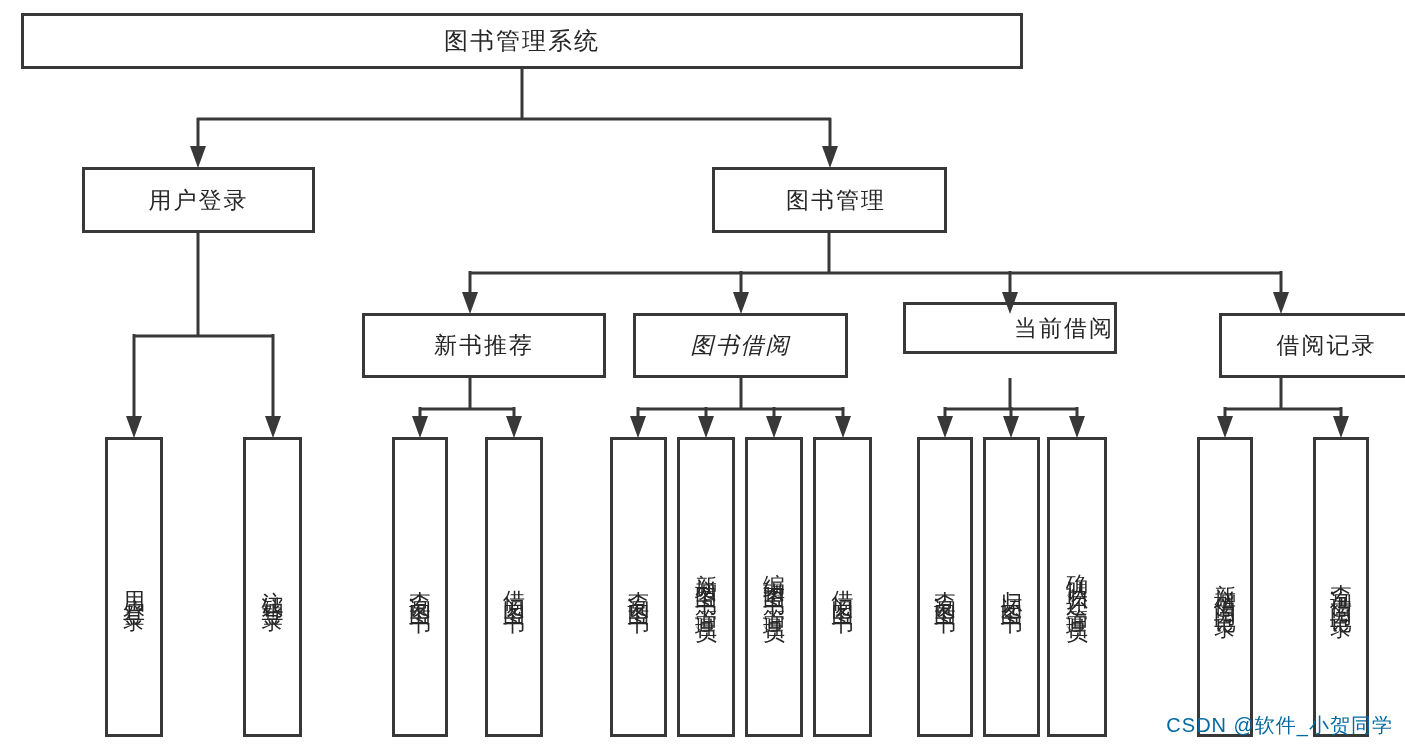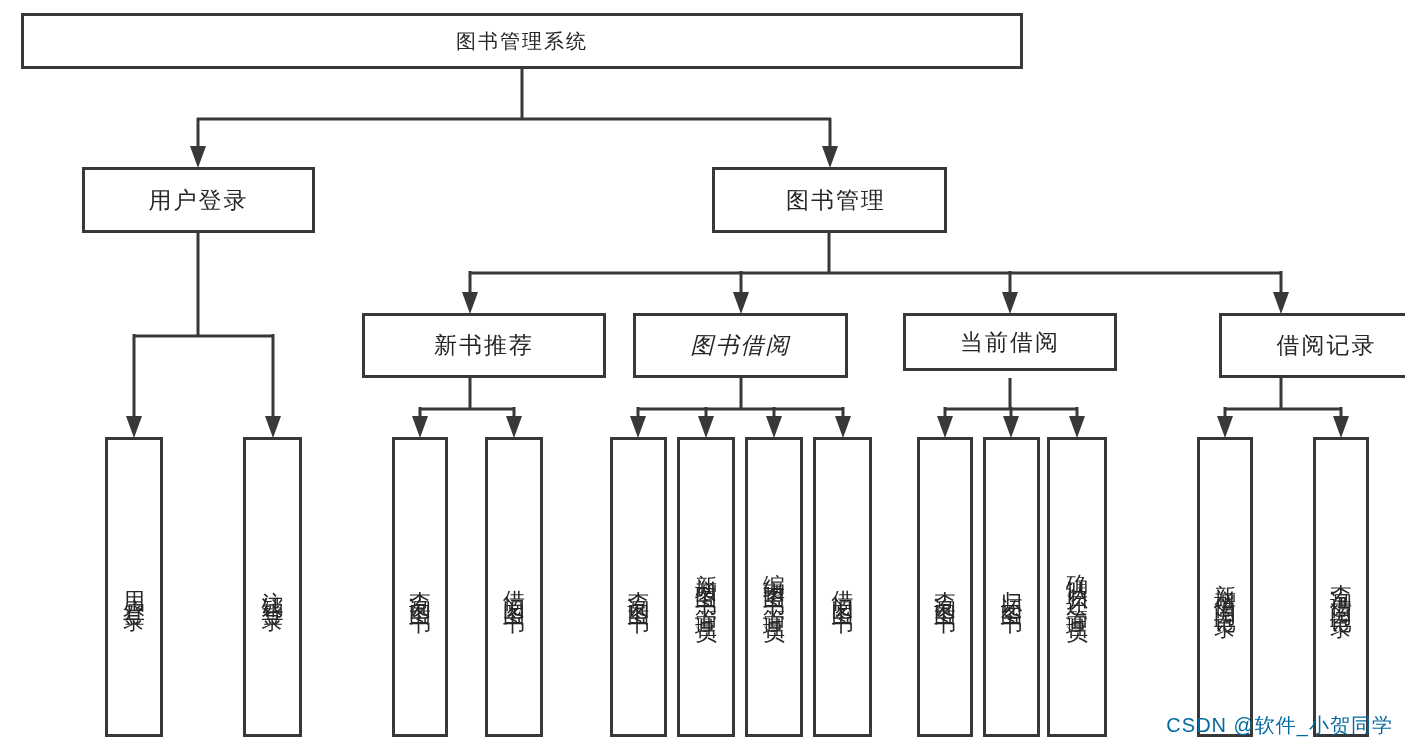--- a/index.html
+++ b/index.html
@@ -20,21 +20,21 @@
     display: flex;
     align-items: center;
     justify-content: center;
   }
   .hlabel {
     font-size: 23px;
     letter-spacing: 2px;
     white-space: nowrap;
   }
   .root-label {
-    font-size: 20px;
+    font-size: 24px;
     letter-spacing: 2px;
   }
   .leaf-label {
     writing-mode: vertical-rl;
     text-orientation: mixed;
     font-size: 22px;
     letter-spacing: 7px;
     line-height: 1;
   }
   #connectors {
@@ -71,21 +71,21 @@
   <div class="node" style="left:712px; top:167px; width:235px; height:66px;padding-left:13px;">
     <span class="hlabel">图书管理</span>
   </div>
 
   <div class="node" style="left:362px; top:313px; width:244px; height:65px;">
     <span class="hlabel">新书推荐</span>
   </div>
   <div class="node" style="left:633px; top:313px; width:215px; height:65px;font-style:italic;">
     <span class="hlabel">图书借阅</span>
   </div>
-  <div class="node" style="left:903px; top:313px; width:214px; height:58px;">
+  <div class="node" style="left:903px; top:302px; width:214px; height:52px;justify-content:flex-end;">
     <span class="hlabel">当前借阅</span>
   </div>
   <div class="node" style="left:1219px; top:313px; width:215px; height:65px;">
     <span class="hlabel">借阅记录</span>
   </div>
 
   <div class="node" style="left:105px; top:437px; width:58px; height:300px;">
     <span class="leaf-label">用户登录</span>
   </div>
   <div class="node" style="left:243px; top:437px; width:59px; height:300px;">

